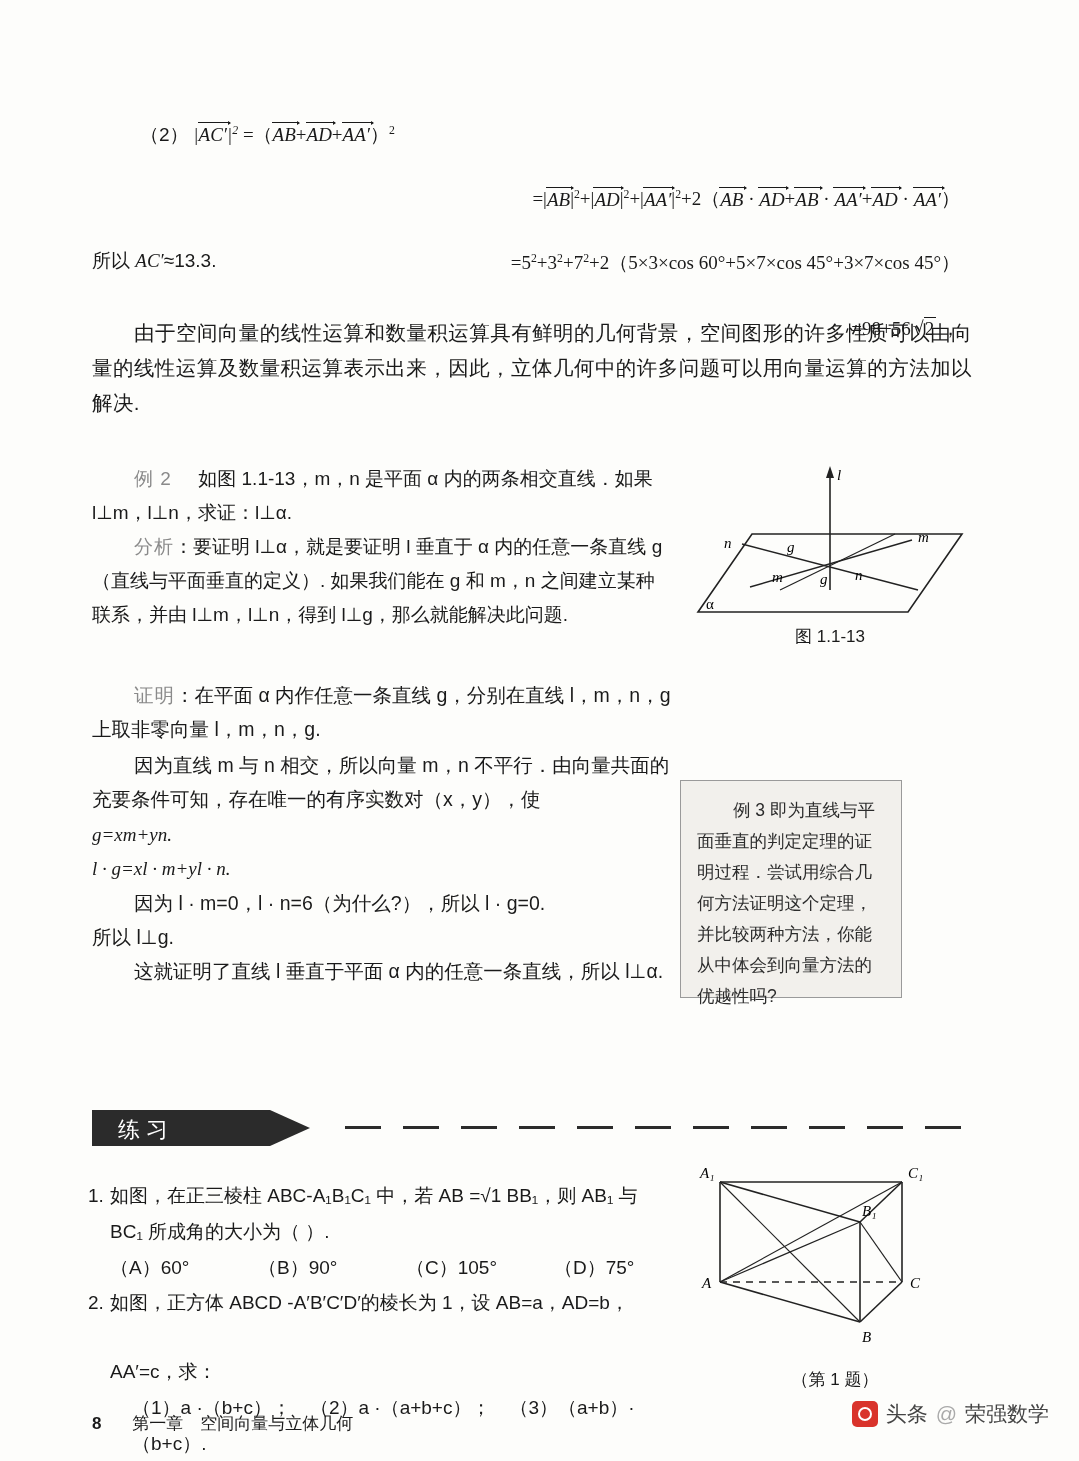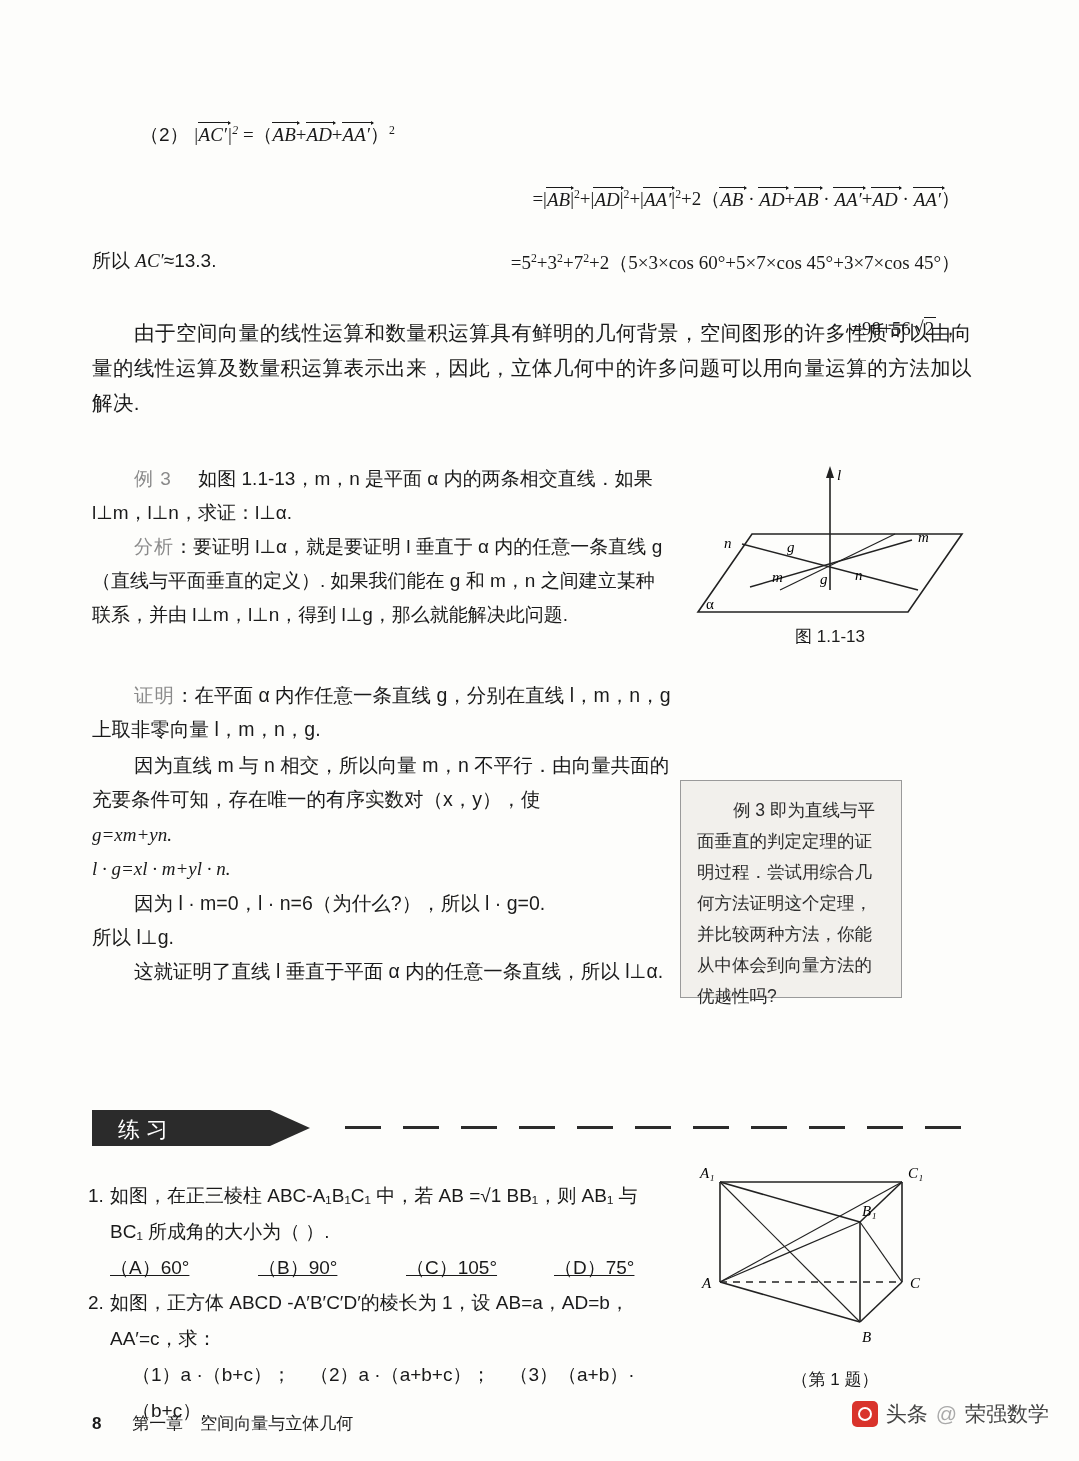--- a/index.html
+++ b/index.html
@@ -134,21 +134,21 @@
   <div class="conclusion cn">
     所以 <span class="it">AC′</span>≈13.3.
   </div>
 
   <div class="para">
     <span class="ind"></span><span>由于空间向量的线性运算和数量积运算具有鲜明的几何背景，空间图形的许多性质可以由向量的线性运算及数量积运算表示出来，因此，立体几何中的许多问题可以用向量运算的方法加以解决.</span>
   </div>
 
   <div class="ex3">
     <div>
-      <span class="ind"></span><span class="tag faded">例 3</span>
+      <span class="ind"></span><span class="tag faded">例 2</span>
       &nbsp;&nbsp;&nbsp;&nbsp;<span>如图 1.1-13，m，n 是平面 α 内的两条相交直线．如果 l⊥m，l⊥n，求证：l⊥α.</span>
     </div>
     <div>
       <span class="ind"></span><span class="tag faded">分析</span>：<span>要证明 l⊥α，就是要证明 l 垂直于 α 内的任意一条直线 g（直线与平面垂直的定义）. 如果我们能在 g 和 m，n 之间建立某种联系，并由 l⊥m，l⊥n，得到 l⊥g，那么就能解决此问题.</span>
     </div>
   </div>
 
   <div class="fig13">
     <svg width="300" height="185" viewBox="0 0 300 185">
 
@@ -219,33 +219,33 @@
       <span style="left:580px"></span>
   </div>
 
   <div class="ex" style="top:1178px;">
     <div>
       <span class="num">1.</span><span>如图，在正三棱柱 ABC-A₁B₁C₁ 中，若 AB =√1 BB₁，则 AB₁ 与</span>
     </div>
     <div style="padding-left:22px;">
       <span>BC₁ 所成角的大小为（      ）.</span>
     </div>
-    <div class="opts" style="padding-left:22px;text-decoration:underline;">
+    <div class="opts" style="padding-left:22px;">
       <span style="width:148px">（A）60°</span>
       <span style="width:148px">（B）90°</span>
       <span style="width:148px">（C）105°</span>
       <span>（D）75°</span>
     </div>
   </div>
 
   <div class="ex" style="top:1285px;width:610px;">
     <div>
       <span class="num">2.</span><span>如图，正方体 ABCD -A′B′C′D′的棱长为 1，设 AB=a，AD=b，</span>
     </div>
-    <div style="padding-left:22px;">
+    <div style="padding-left:22px;margin-top:33px;">
       <span>AA′=c，求：</span>
     </div>
     <div style="padding-left:44px;">
       <span>（1）a ·（b+c）；　（2）a ·（a+b+c）；　（3）（a+b）·（b+c）.</span>
     </div>
   </div>
 
   <div class="prism">
     <svg width="290" height="200" viewBox="0 0 290 200">
 

